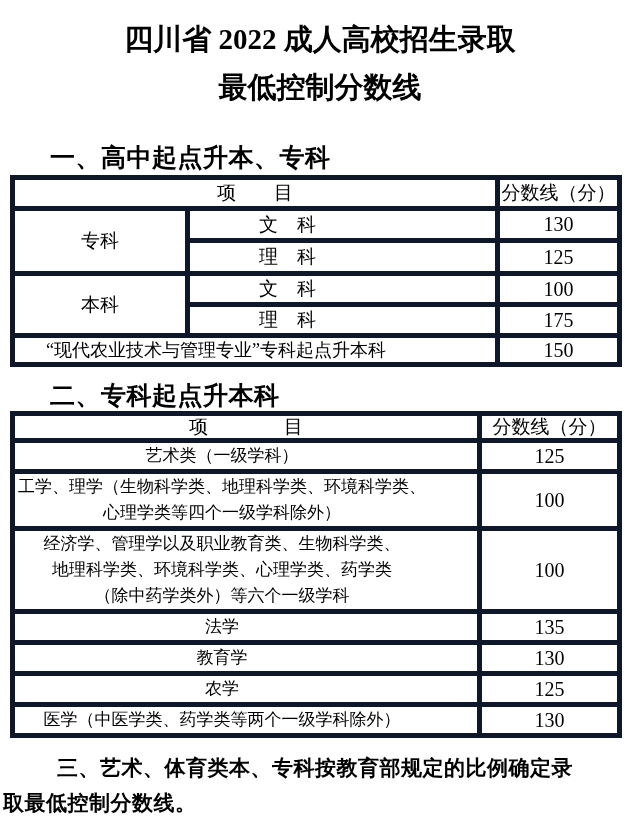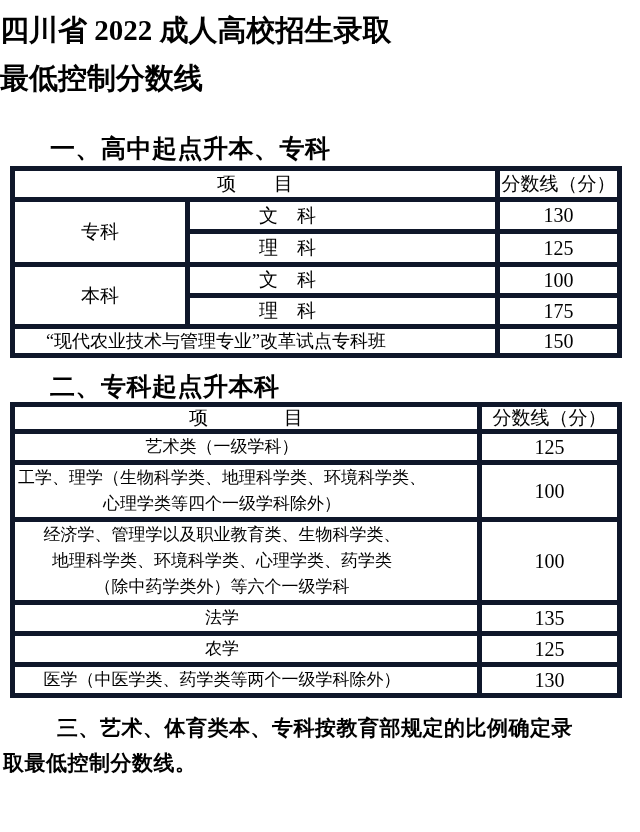--- a/index.html
+++ b/index.html
@@ -3,21 +3,21 @@
 <meta charset="utf-8">
 <style>
   html,body { margin:0; padding:0; background:#ffffff; }
   body {
     width:640px; height:832px;
     color:#000;
     font-family:"Liberation Serif","DejaVu Serif",serif;
   }
   .page { position:relative; width:640px; height:832px; overflow:hidden; background:#fff; }
 
-  .title-block { padding-top:6px; text-align:left; }
+  .title-block { padding-top:15px; text-align:center; }
   .title-line {
     font-family:"Liberation Serif","DejaVu Serif",serif;
     font-weight:bold; font-size:29px; line-height:48px;
   }
 
   .section-heading {
     font-family:"Liberation Sans","DejaVu Sans",sans-serif;
     font-weight:bold; font-size:25px; line-height:24px;
     margin:34px 0 6px 50px;
     letter-spacing:0.5px;
@@ -96,21 +96,21 @@
       <tr class="h28">
         <td rowspan="2" class="group">本科</td>
         <td class="subject">文　科</td>
         <td class="num">100</td>
       </tr>
       <tr class="h28">
         <td class="subject">理　科</td>
         <td class="num">175</td>
       </tr>
       <tr class="h28">
-        <td colspan="2" class="special">“现代农业技术与管理专业”改革试点专科班</td>
+        <td colspan="2" class="special">“现代农业技术与管理专业”专科起点升本科</td>
         <td class="num">150</td>
       </tr>
     </tbody>
   </table>
 
   <div class="section-heading second">二、专科起点升本科</div>
 
   <table class="score-table t2">
     <colgroup>
         <col style="width:467px">
@@ -133,20 +133,24 @@
       <tr class="h81">
         <td class="item">经济学、管理学以及职业教育类、生物科学类、
 地理科学类、环境科学类、心理学类、药学类
 （除中药学类外）等六个一级学科</td>
         <td class="num">100</td>
       </tr>
       <tr class="h29">
         <td class="item">法学</td>
         <td class="num">135</td>
       </tr>
+      <tr class="h28">
+        <td class="item">教育学</td>
+        <td class="num">130</td>
+      </tr>
       <tr class="h26">
         <td class="item">农学</td>
         <td class="num">125</td>
       </tr>
       <tr class="h29">
         <td class="item">医学（中医学类、药学类等两个一级学科除外）</td>
         <td class="num">130</td>
       </tr>
     </tbody>
   </table>

